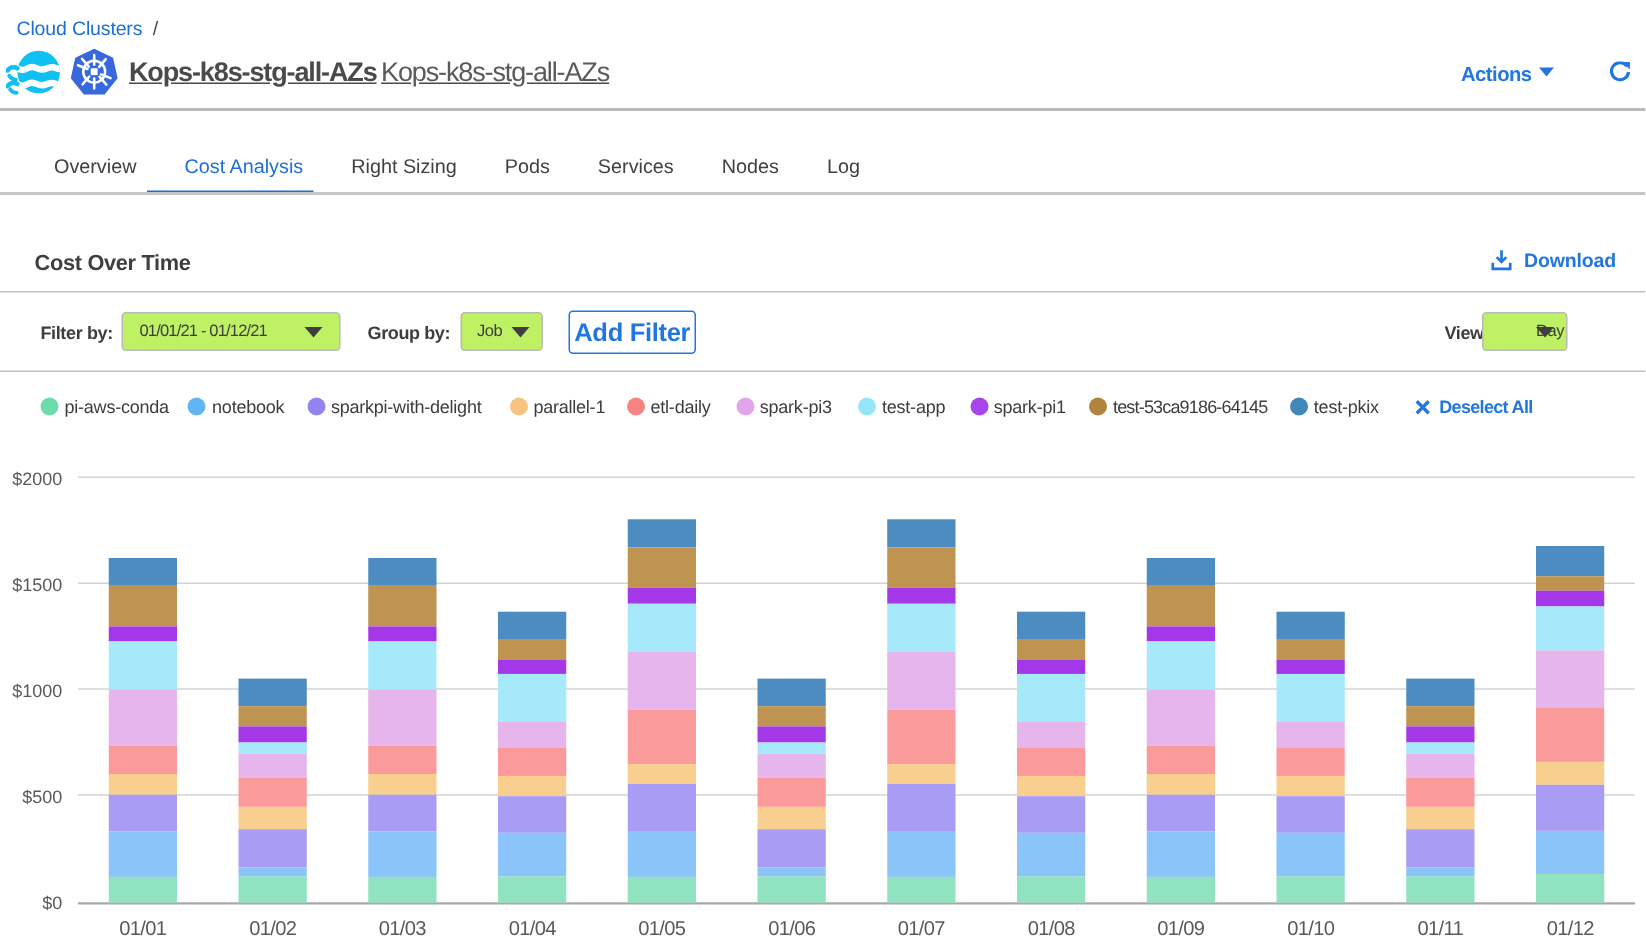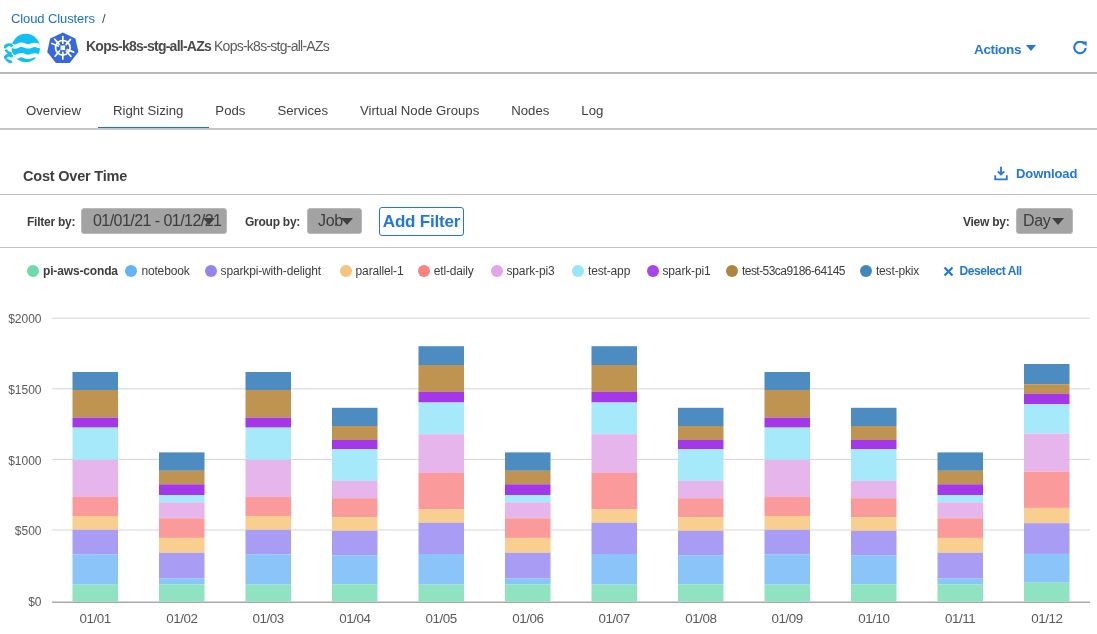--- a/index.html
+++ b/index.html
@@ -1,33 +1,33 @@
 <!DOCTYPE html>
 <html><head><meta charset="utf-8">
 <style>
 * { margin:0; padding:0; box-sizing:border-box; }
 html,body { width:1097px; height:634px; background:#fff; font-family:"Liberation Sans",sans-serif; position:relative; overflow:hidden; }
 .abs { position:absolute; }
 #crumb { left:11px; top:10.5px; font-size:13px; color:#1a6fd6; letter-spacing:-0.1px; }
 #crumb .sl { color:#4a4a4a; }
-#title { left:86px; top:38px; font-size:14px; font-weight:bold; color:#4a4a4a; white-space:nowrap; letter-spacing:-0.75px; }
+#title { left:86px; top:38px; font-size:18px; font-weight:bold; color:#4a4a4a; white-space:nowrap; letter-spacing:-0.75px;text-decoration:underline; }
 #title .g { font-weight:normal; color:#5a5a5a; margin-left:3px; }
 #actions { left:974px; top:41.5px; font-size:13.5px; font-weight:bold; color:#2176e0; letter-spacing:-0.35px; }
 #hr1 { left:0; top:71.7px; width:1097px; height:1.9px; background:#b9b9b9; }
-#tabs { left:13px; top:96px; display:flex; }
+#tabs { left:23px; top:96px; display:flex; }
 #tabs .tab { padding:0 13px; margin-right:6px; font-size:13.2px; color:#404040; line-height:30px; white-space:nowrap; }
 #tabs .tab.act { color:#1b6fd6; }
 #tabunder { left:98px; top:127.3px; width:110.5px; height:3.1px; background:#1b6fd6; }
 #hr2 { left:0; top:128.4px; width:1097px; height:1.2px; background:#c6c6c6; }
 #cot { left:23px; top:168px; font-size:14.5px; font-weight:bold; color:#3f3f3f; letter-spacing:-0.2px; }
 #dl { left:994px; top:166px; font-size:13px; font-weight:bold; color:#2176e0; display:flex; align-items:flex-end; letter-spacing:-0.1px; }
 #dl svg { margin-right:8px; }
 #fbar { left:0; top:193.6px; width:1097px; height:54.7px; border-top:1.7px solid #c0c0c0; border-bottom:1.7px solid #c0c0c0; }
 .lbl { position:absolute; font-size:12px; font-weight:bold; color:#3d3d3d; top:215px; letter-spacing:-0.25px; }
-.selbox { position:absolute; top:208px; height:26px; border:1px solid #b9b9b9; border-radius:3px; background:#a3a3a3; font-size:16px; color:#3d3d3d; display:flex; align-items:center; letter-spacing:-0.3px; }
+.selbox { position:absolute; top:208px; height:26px; border:1px solid #b9b9b9; border-radius:3px; background:#bef264; font-size:11px; color:#3d3d3d; display:flex; align-items:center; letter-spacing:-0.3px; }
 .caret { width:0; height:0; border-left:6px solid transparent; border-right:6px solid transparent; border-top:7px solid #3f3f3f; }
 #addf { position:absolute; left:379px; top:207px; width:85px; height:29px; border:1px solid #2176e0; border-radius:3px; font-size:17px; font-weight:bold; color:#2176e0; text-align:center; line-height:27px; letter-spacing:-0.2px; }
 #legend .li { position:absolute; top:264px; display:flex; align-items:center; font-size:12px; color:#3d3d3d; letter-spacing:-0.15px; white-space:nowrap; }
 #legend .dot { width:12px; height:12px; border-radius:50%; margin-right:4px; flex:none; }
 #desel { left:942.5px; top:264px; font-size:12px; font-weight:bold; color:#2176e0; display:flex; align-items:center; letter-spacing:-0.45px; }
 </style></head>
 <body>
 <div class="abs" id="crumb">Cloud Clusters <span class="sl">&nbsp;/</span></div>
 
 <svg class="abs" style="left:4px;top:33px" width="38" height="31" viewBox="0 0 38 31">
@@ -68,24 +68,24 @@
 <div class="abs" id="actions">Actions</div>
 <div class="abs" style="left:1026px;top:45px;width:0;height:0;border-left:5.5px solid transparent;border-right:5.5px solid transparent;border-top:6px solid #2176e0;"></div>
 <svg class="abs" style="left:1073px;top:41px" width="14" height="14" viewBox="0 0 14 14">
  <path d="M11.7 3.2 A5.7 5.7 0 1 0 12.7 7" stroke="#2176e0" stroke-width="2.1" fill="none"></path>
  <polygon points="8.6,0.4 13.6,0.4 13.6,5.4" fill="#2176e0"></polygon>
 </svg>
 <div class="abs" id="hr1"></div>
 
 <div class="abs" id="tabs">
  <span class="tab">Overview</span>
+ <span class="tab act">Cost Analysis</span>
  <span class="tab">Right Sizing</span>
  <span class="tab">Pods</span>
  <span class="tab">Services</span>
- <span class="tab">Virtual Node Groups</span>
  <span class="tab">Nodes</span>
  <span class="tab">Log</span>
 </div>
 <div class="abs" id="tabunder"></div>
 <div class="abs" id="hr2"></div>
 
 <div class="abs" id="cot">Cost Over Time</div>
 <div class="abs" id="dl">
 <svg width="14" height="15" viewBox="0 0 14 15">
  <g stroke="#2176e0" stroke-width="1.8" fill="none">
@@ -102,27 +102,27 @@
   <span style="margin-left:11px;letter-spacing:-0.55px">01/01/21 - 01/12/21</span>
   <span class="caret" style="position:absolute;right:11px"></span>
 </div>
 <div class="lbl" style="left:245px">Group by:</div>
 <div class="selbox" style="left:307px;width:55px;">
   <span style="margin-left:10px">Job</span>
   <span class="caret" style="position:absolute;right:8px"></span>
 </div>
 <div class="abs" id="addf">Add Filter</div>
 <div class="lbl" style="left:963px">View by:</div>
-<div class="selbox" style="left:1016px;width:57px;">
+<div class="selbox" style="left:988px;width:57px;padding-left:29px;">
   <span style="margin-left:6px">Day</span>
   <span class="caret" style="position:absolute;right:8px"></span>
 </div>
 
 <div id="legend">
-<span class="li" style="left:27.0px;font-weight:bold;">
+<span class="li" style="left:27.0px;">
       <span class="dot" style="background:#6edbaa"></span>
       <span style="">pi-aws-conda</span>
     </span>
 <span class="li" style="left:125.4px;">
       <span class="dot" style="background:#62b5f2"></span>
       <span style="">notebook</span>
     </span>
 <span class="li" style="left:204.6px;">
       <span class="dot" style="background:#9284ef"></span>
       <span style="">sparkpi-with-delight</span>

